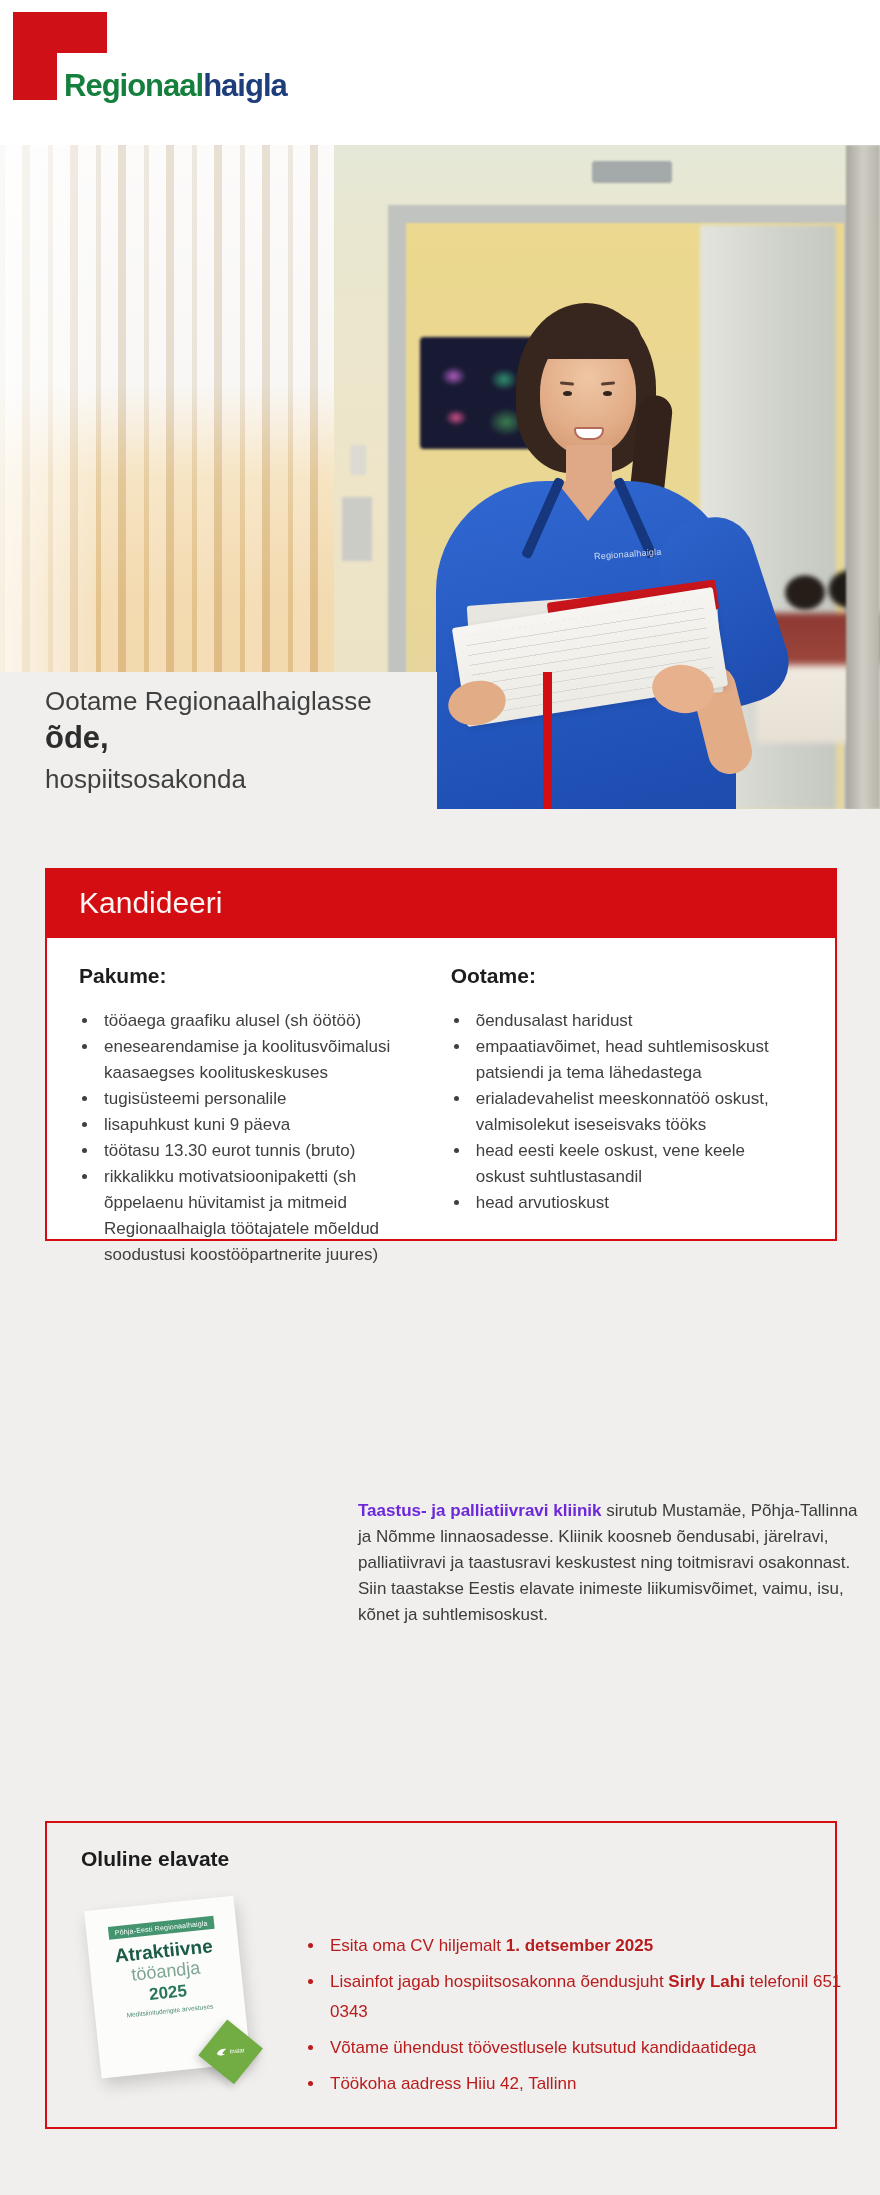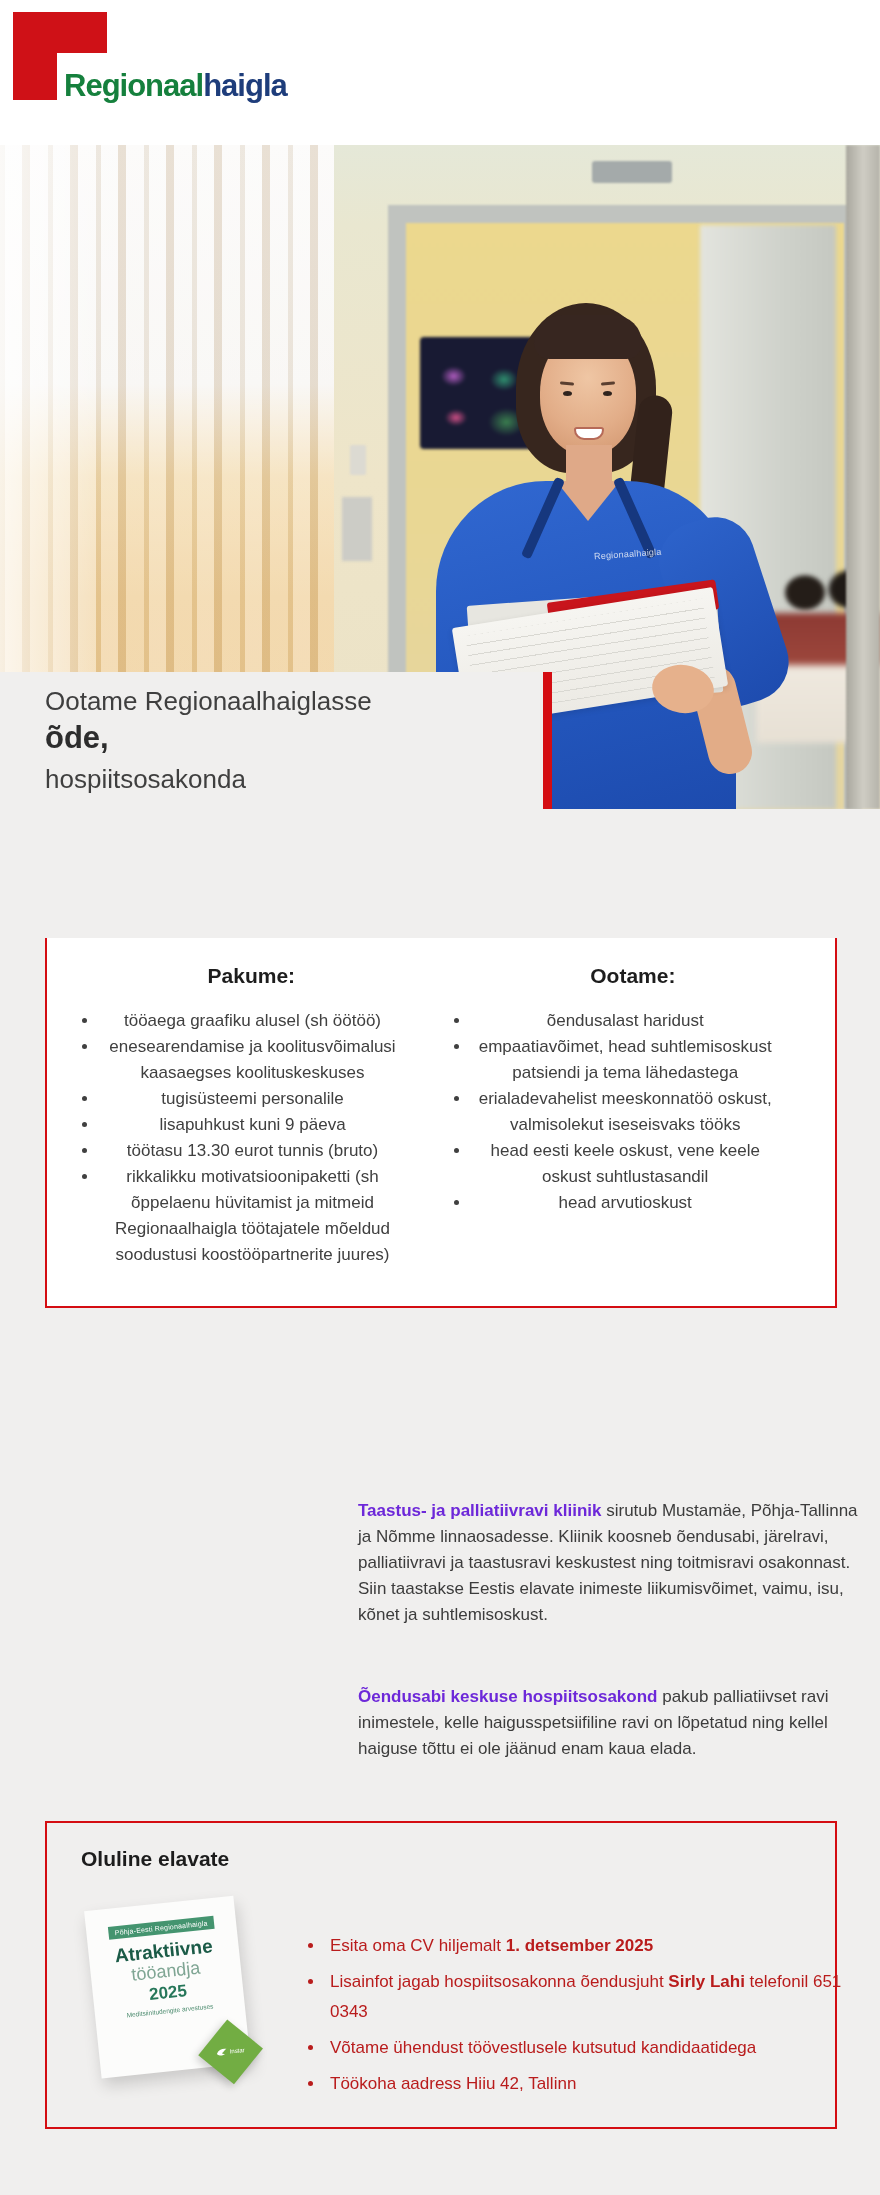--- a/index.html
+++ b/index.html
@@ -71,33 +71,33 @@
     background:repeating-linear-gradient(180deg,rgba(0,0,0,0) 0 9px,#d9d8d2 9px 10px);}
   .ph-hand-l{left:448px;top:536px;width:58px;height:44px;background:#e2ac87;border-radius:50%;transform:rotate(-12deg);}
   .ph-hand-r{left:652px;top:520px;width:62px;height:48px;background:#e6b18c;border-radius:50%;transform:rotate(8deg);}
   .ph-curtain{left:0;top:0;width:334px;height:664px;
     background:
       repeating-linear-gradient(90deg,rgba(140,100,40,.12) 0 5px,rgba(255,255,255,.30) 5px 22px,rgba(150,105,45,.18) 22px 30px,rgba(255,255,255,.22) 30px 48px),
       linear-gradient(180deg,#fbfaf9 0%,#f7f5f2 36%,#f4ddb2 50%,#f0d09a 68%,#edcb93 100%);}
   .ph-curtain-sheer{left:0;top:0;width:96px;height:664px;background:linear-gradient(90deg,rgba(255,255,255,.75),rgba(255,255,255,.2));}
 
   
-  .hero-card{position:absolute;left:0;top:672px;width:543px;height:137px;background:#f0efee;z-index:5;}
+  .hero-card{position:absolute;left:0;top:672px;width:437px;height:137px;background:#f0efee;z-index:5;}
   .hero-stripe{position:absolute;left:543px;top:672px;width:9px;height:137px;background:#d40d12;z-index:5;}
   .hero-t1{position:absolute;left:45px;top:14px;font-size:26px;color:#3f3f3f;}
   .hero-t2{position:absolute;left:45px;top:48px;font-size:31px;font-weight:bold;color:#2d2d2d;}
   .hero-t3{position:absolute;left:45px;top:92px;font-size:26px;color:#3f3f3f;}
 
   
   .apply-banner{position:absolute;left:45px;top:868px;width:792px;height:70px;background:#d40d12;color:#fbf5f4;
     font-size:30px;line-height:70px;padding-left:34px;box-sizing:border-box;cursor:pointer;}
 
   
-  .offers-box{position:absolute;left:45px;top:938px;width:792px;height:370px;background:#ffffff;
-    border:2px solid #d40d12;border-top:none;box-sizing:border-box;text-align:center;}
+  .offers-box{position:absolute;left:45px;top:938px;width:792px;height:303px;background:#ffffff;
+    border:2px solid #d40d12;border-top:none;box-sizing:border-box;}
   .offers-cols{display:flex;padding:26px 20px 0 32px;}
   .col h3{margin:0;font-size:21px;font-weight:bold;color:#1d1d1d;}
   .col-left{width:352px;}
   .col-right{width:372px;margin-left:27px;}
   .col ul{margin:20px 0 0 0;padding-left:20px;font-size:17px;line-height:26px;color:#404040;list-style:disc;}
   .col-left ul{width:302px;}
   .col-right ul{width:304px;}
   .col li{padding-left:5px;}
 
   
@@ -178,20 +178,21 @@
     <div class="ph ph-curtain-sheer"></div>
   </div>
 
   <div class="hero-card">
     <div class="hero-t1">Ootame Regionaalhaiglasse</div>
     <div class="hero-t2">õde,</div>
     <div class="hero-t3">hospiitsosakonda</div>
   </div>
   <div class="hero-stripe"></div>
 
+  <div class="apply-banner">Kandideeri</div>
 
   <div class="offers-box">
     <div class="offers-cols">
       <div class="col col-left">
         <h3>Pakume:</h3>
         <ul>
             <li><span>tööaega graafiku alusel (sh öötöö)</span></li>
             <li><span>enesearendamise ja koolitusvõimalusi kaasaegses koolituskeskuses</span></li>
             <li><span>tugisüsteemi personalile</span></li>
             <li><span>lisapuhkust kuni 9 päeva</span></li>
@@ -207,21 +208,20 @@
             <li><span>erialadevahelist meeskonnatöö oskust, valmisolekut iseseisvaks tööks</span></li>
             <li><span>head eesti keele oskust, vene keele oskust suhtlustasandil</span></li>
             <li><span>head arvutioskust</span></li>
           </ul>
       </div>
     </div>
   </div>
 
 
   <div class="para para-1"><span class="lead">Taastus- ja palliatiivravi kliinik</span><span> sirutub Mustamäe, Põhja-Tallinna ja Nõmme linnaosadesse. Kliinik koosneb õendusabi, järelravi, palliatiivravi ja taastusravi keskustest ning toitmisravi osakonnast. Siin taastakse Eestis elavate inimeste liikumisvõimet, vaimu, isu, kõnet ja suhtlemisoskust.</span></div>
-  <div class="para para-2"><span class="lead">Õendusabi keskuse hospiitsosakond</span><span> pakub palliatiivset ravi inimestele, kelle haigusspetsiifiline ravi on lõpetatud ning kellel haiguse tõttu ei ole jäänud enam kaua elada.</span></div>
 
   <div class="info-box">
     <div class="info-heading">Oluline elavate</div>
 
     <div class="badge">
       <div class="badge-card">
         <span class="badge-label">Põhja-Eesti Regionaalhaigla</span>
         <div class="badge-line1">Atraktiivne</div>
         <div class="badge-line2">tööandja</div>
         <div class="badge-year">2025</div>

